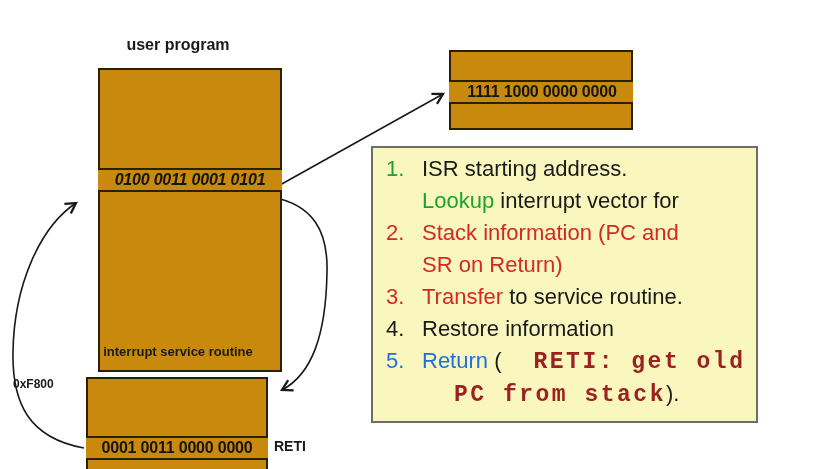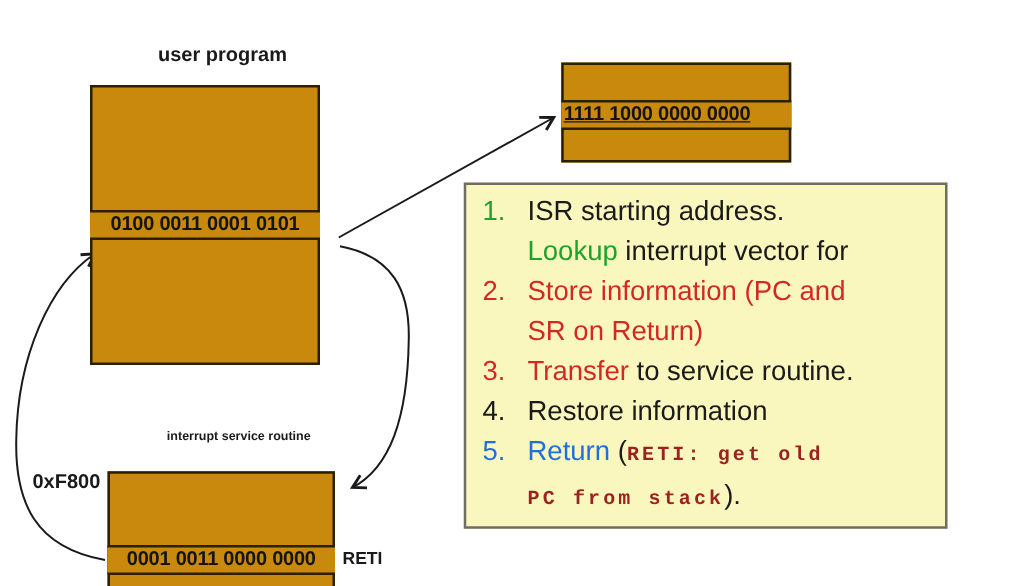--- a/index.html
+++ b/index.html
@@ -3,56 +3,56 @@
 <meta charset="utf-8">
 <style>
   html,body{margin:0;padding:0;background:#fff;}
   #canvas{
     position:relative;width:818px;height:469px;background:var(--c-canvas,#ffffff);
     overflow:hidden;font-family:"Liberation Sans",sans-serif;color:var(--c-ink,#1a1a1a);
   }
   .lbl{position:absolute;font-weight:bold;white-space:nowrap;}
   .lbl-user{left:86px;top:36px;width:184px;text-align:center;font-size:16px;}
   .lbl-vector{left:447px;top:18px;width:188px;text-align:center;font-size:21px;}
-  .lbl-isr{left:73px;top:344px;width:236px;text-align:center;font-size:10px;}
-  .lbl-addr{left:26px;top:377px;font-size:16px;}
+  .lbl-isr{left:60px;top:344px;width:236px;text-align:center;font-size:13px;}
+  .lbl-addr{left:13px;top:377px;font-size:12px;}
   .lbl-reti{left:274px;top:438px;font-size:14px;}
   .gold-box{
     position:absolute;background:var(--c-gold,#c8890c);
     border:2px solid var(--c-gold_border,#2a2000);box-sizing:border-box;
   }
-  .box-user{left:72px;top:68px;width:184px;height:224px;}
+  .box-user{left:98px;top:68px;width:184px;height:304px;font-style:italic;}
   .box-vector{left:449px;top:50px;width:184px;height:80px;}
   .box-isr{left:86px;top:377px;width:182px;height:102px;}
   .band{
     position:absolute;left:-2px;right:-2px;height:24px;box-sizing:border-box;
     background:var(--c-gold,#c8890c);
     border-top:2px solid var(--c-gold_border,#2a2000);
     border-bottom:2px solid var(--c-gold_border,#2a2000);
     font-weight:bold;font-size:16px;line-height:20px;color:#141414;
     letter-spacing:-0.2px;text-align:center;white-space:nowrap;
   }
   .band-user{top:98px;}
-  .band-vector{top:28px;text-align:left;padding-left:2px;text-decoration:underline;}
+  .band-vector{top:28px;text-align:center;padding-left:2px;}
   .band-isr{top:57px;}
   .steps{
     position:absolute;left:371px;top:146px;width:387px;height:277px;box-sizing:border-box;
     background:var(--c-panel_bg,#faf7be);border:2px solid var(--c-panel_border,#6e6e64);
     padding:5px 6px 0 13px;
   }
   .step{display:grid;grid-template-columns:36px 1fr;font-size:22px;}
   .step-num,.step-line{line-height:32px;white-space:nowrap;}
   .sg-black{color:var(--c-ink,#1a1a1a);}
   .sg-green{color:var(--c-green,#1ca32b);}
   .sg-red{color:var(--c-red,#d32828);}
   .sg-blue{color:var(--c-blue,#1f6fde);}
   .sg-darkred_mono{
     color:var(--c-dark_red,#9c2121);
     font-family:"Liberation Mono",monospace;font-weight:bold;
-    font-size:16px;letter-spacing:2.5px;
+    font-size:23px;letter-spacing:2.5px;margin-left:32px;
   }
   svg.arrows{position:absolute;left:0;top:0;pointer-events:none;}
 </style>
 </head>
 <body>
 
 <div id="canvas">
 
   <svg class="arrows" width="818" height="469" viewBox="0 0 818 469">
     <defs>
@@ -86,21 +86,21 @@
         <div class="step">
           <span class="step-num sg-green">1.</span>
           <div>
             <div class="step-line"><span class="sg-black">ISR starting address.</span></div>
             <div class="step-line"><span class="sg-green">Lookup</span><span class="sg-black"> interrupt vector for</span></div>
           </div>
         </div>
         <div class="step">
           <span class="step-num sg-red">2.</span>
           <div>
-            <div class="step-line"><span class="sg-red">Store information (PC and</span></div>
+            <div class="step-line"><span class="sg-red">Stack information (PC and</span></div>
             <div class="step-line"><span class="sg-red">SR on Return)</span></div>
           </div>
         </div>
         <div class="step">
           <span class="step-num sg-red">3.</span>
           <div>
             <div class="step-line"><span class="sg-red">Transfer</span><span class="sg-black"> to service routine.</span></div>
           </div>
         </div>
         <div class="step">

